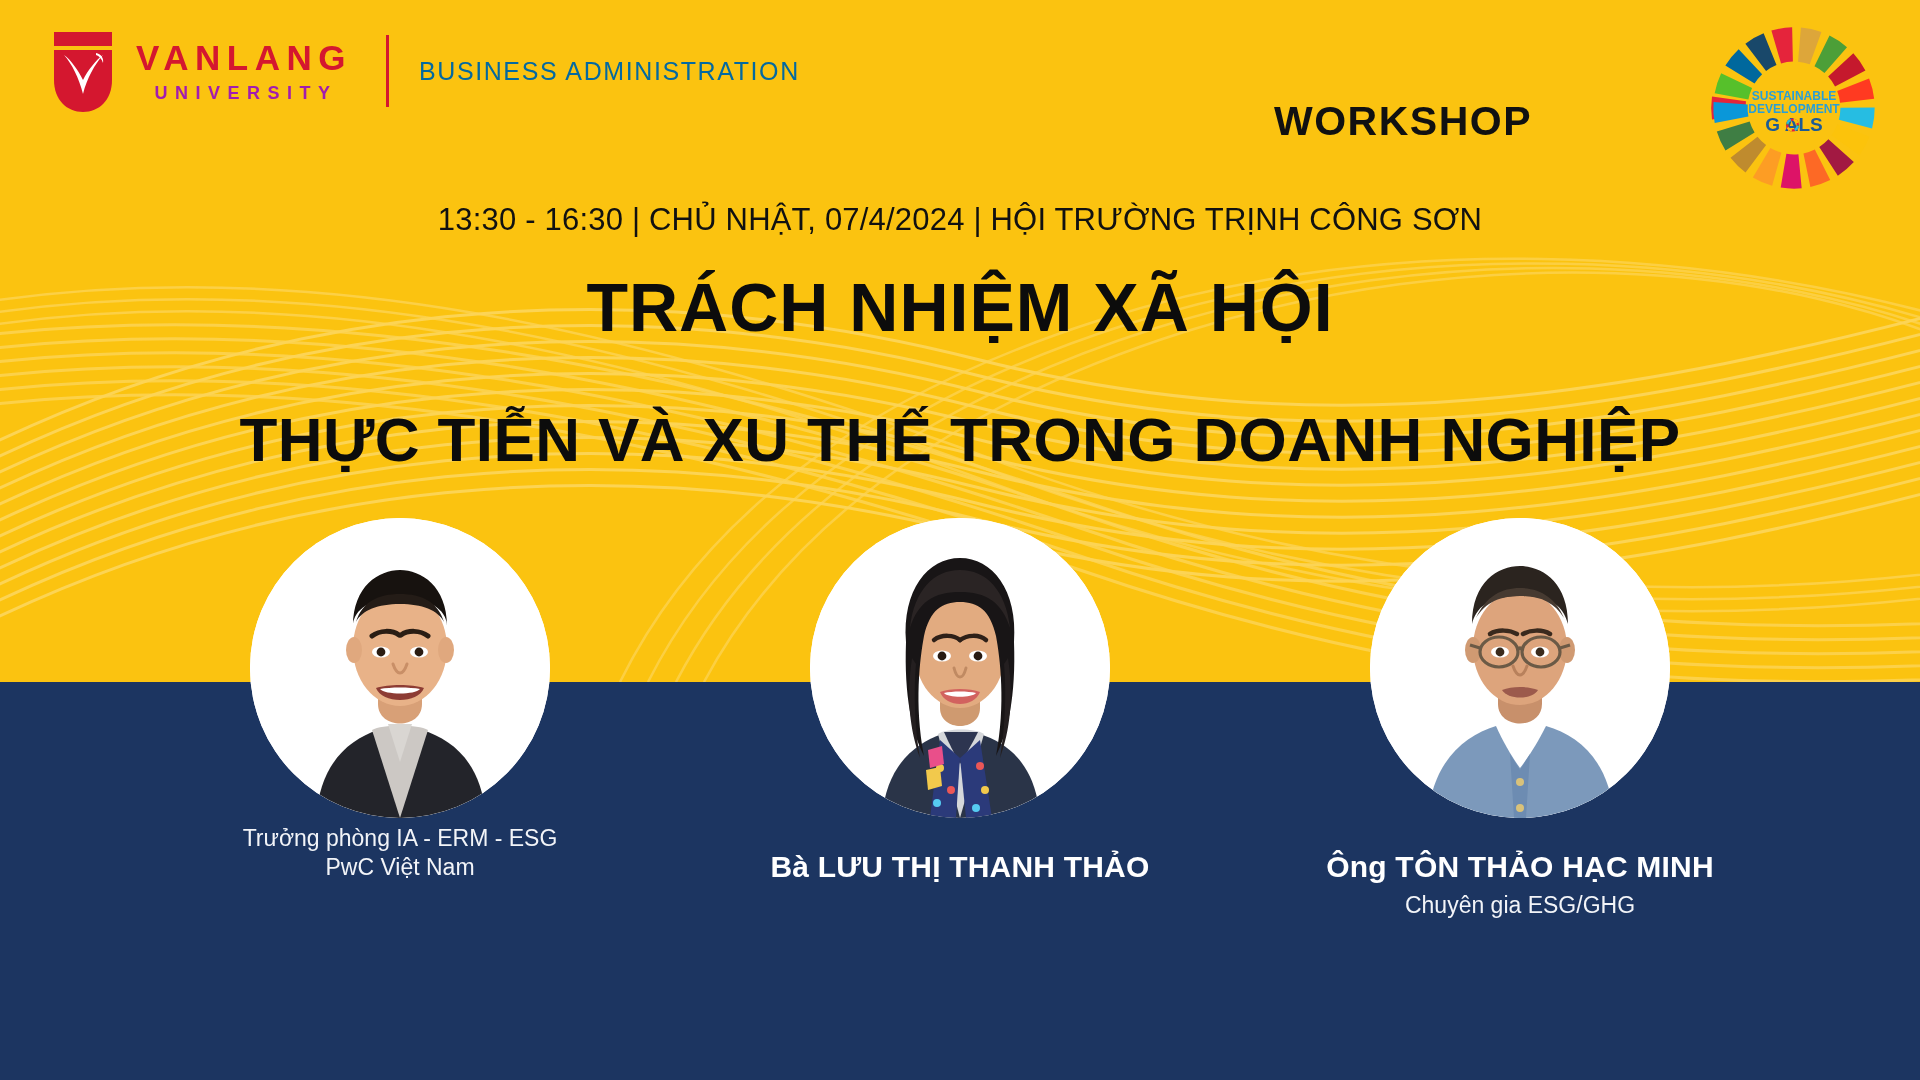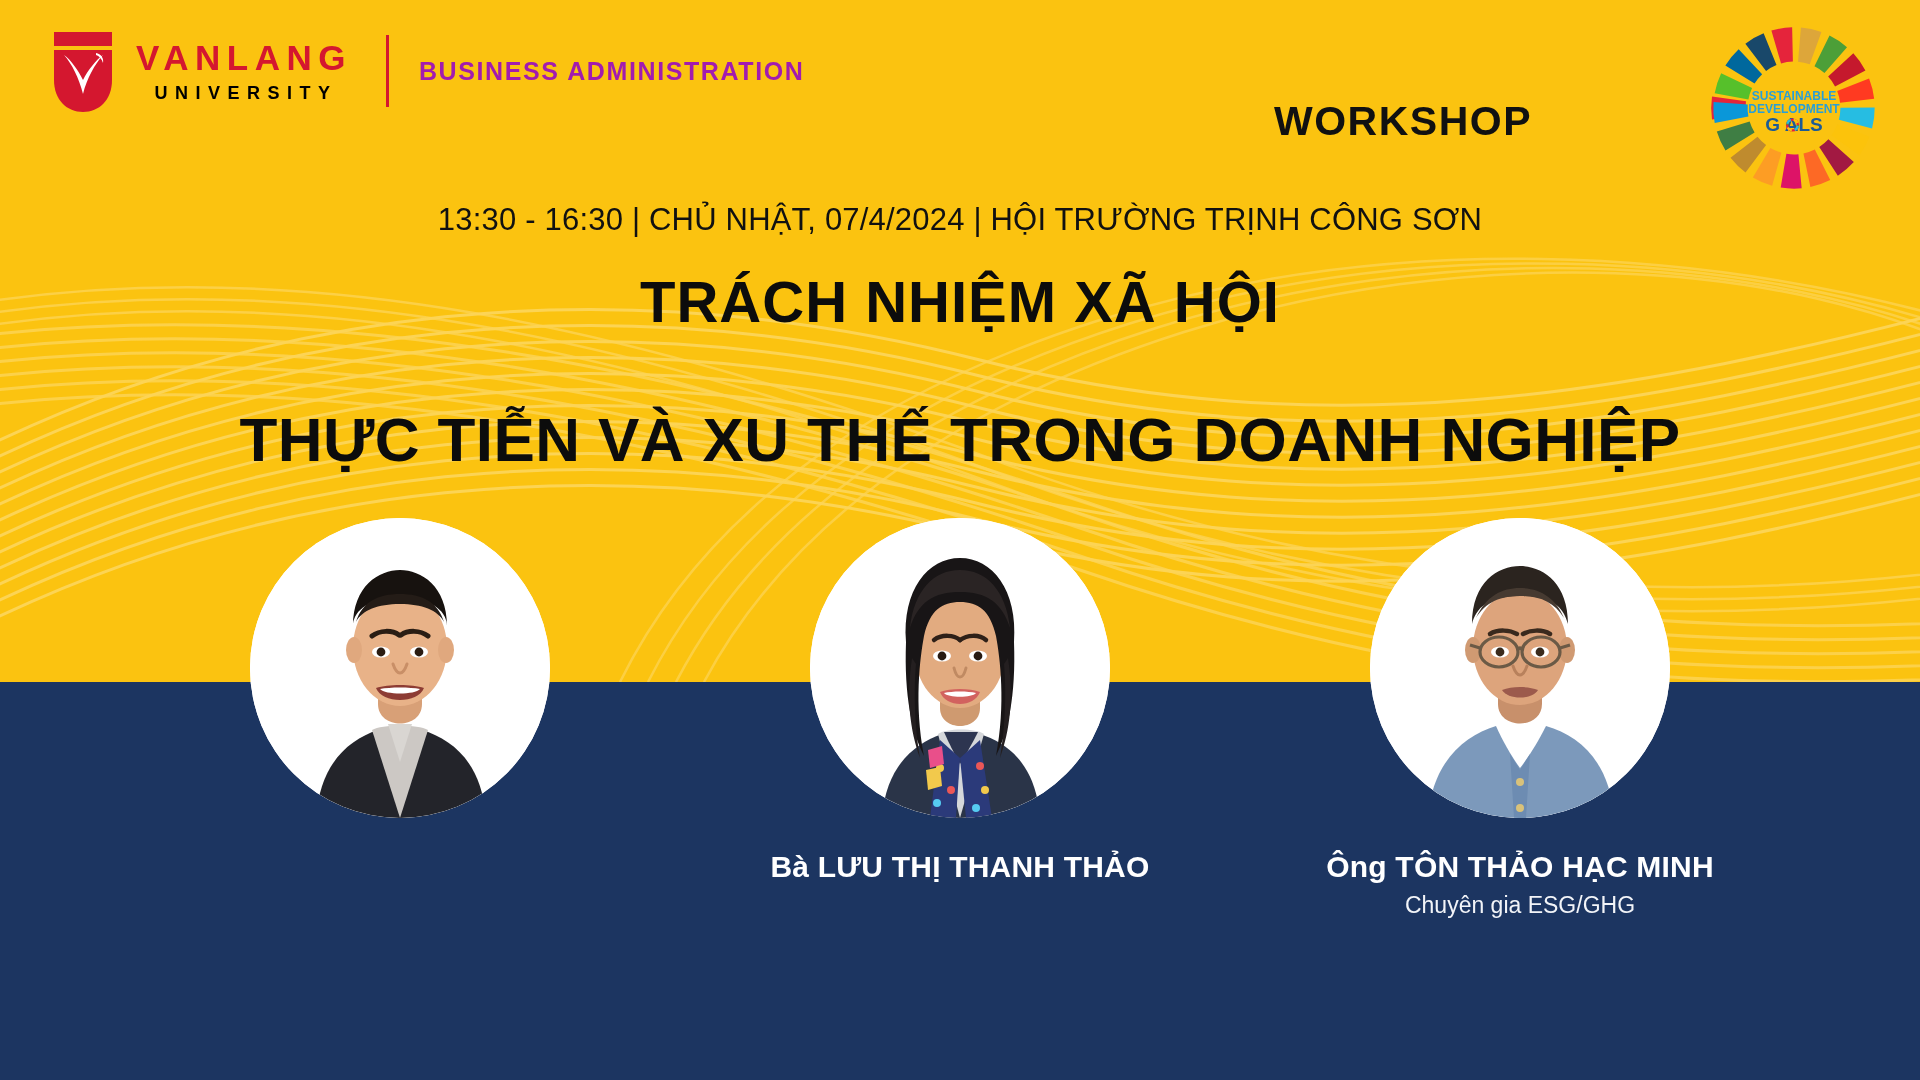--- a/index.html
+++ b/index.html
@@ -56,39 +56,39 @@
     justify-content: center;
   }
   .vl-name {
     color: #d4172f;
     font-size: 35px;
     font-weight: bold;
     letter-spacing: 6.5px;
     line-height: 1;
   }
   .vl-sub {
-    color: #000000;
+    color: #a21caf;
     font-size: 18px;
     font-weight: bold;
     letter-spacing: 7.5px;
     line-height: 1;
     margin-top: 9px;
     text-align: center;
     padding-left: 4px;
   }
   .vl-divider {
     width: 3px;
     height: 72px;
     background: #d4172f;
     margin: 0 30px 0 34px;
   }
   .vl-faculty {
-    color: #a21caf;
+    color: #0369a1;
     font-size: 25px;
-    font-weight: bold;
+    font-weight: normal;
     letter-spacing: 1.6px;
     white-space: nowrap;
   }
 
   
   .sdg {
     position: absolute;
     right: 40px;
     top: 22px;
     width: 172px;
@@ -116,21 +116,21 @@
     font-size: 31px;
     font-weight: normal;
     letter-spacing: 0.2px;
   }
   .main-title {
     position: absolute;
     left: 0; top: 272px;
     width: 1920px;
     text-align: center;
     color: #0c0c0c;
-    font-size: 58px;
+    font-size: 68px;
     font-weight: bold;
     letter-spacing: 1px;
     line-height: 1.05;
   }
   .sub-title {
     position: absolute;
     left: 0; top: 406px;
     width: 1920px;
     text-align: center;
     color: #0c0c0c;
@@ -346,20 +346,24 @@
             <ellipse cx="131" cy="134" rx="9" ry="5.5" fill="#ffffff"></ellipse>
             <ellipse cx="169" cy="134" rx="9" ry="5.5" fill="#ffffff"></ellipse>
             <circle cx="131" cy="134" r="4.4" fill="#2b1c12"></circle>
             <circle cx="169" cy="134" r="4.4" fill="#2b1c12"></circle>
             <path d="M143,146 C147,158 153,158 157,146" stroke="#c98f67" stroke-width="3" fill="none" stroke-linecap="round"></path>
             <path d="M126,170 C138,166 162,166 174,170 C168,186 132,186 126,170 Z" fill="#8d3c34"></path>
             <path d="M130,171 C140,169 160,169 170,171 C165,177 135,177 130,171 Z" fill="#ffffff"></path>
           </g>
         </svg>
       </div>
+      <div class="speaker-role">
+        <div>Trưởng phòng IA - ERM - ESG</div>
+        <div>PwC Việt Nam</div>
+      </div>
     </div>
 
     <div class="speaker speaker-2">
       <div class="avatar">
         <svg width="300" height="300" viewBox="0 0 300 300" xmlns="http://www.w3.org/2000/svg">
           <rect width="300" height="300" fill="#ffffff"></rect>
           <g>
             <path d="M72,300 C76,248 104,226 132,216 L170,216 C200,226 226,248 230,300 Z" fill="#2a3448"></path>
             <path d="M128,216 L150,300 L174,216 C166,210 136,210 128,216 Z" fill="#d5d7da"></path>
             <path d="M134,214 C142,232 150,246 150,246 C150,246 160,230 168,214 Z" fill="#2d3550"></path>

